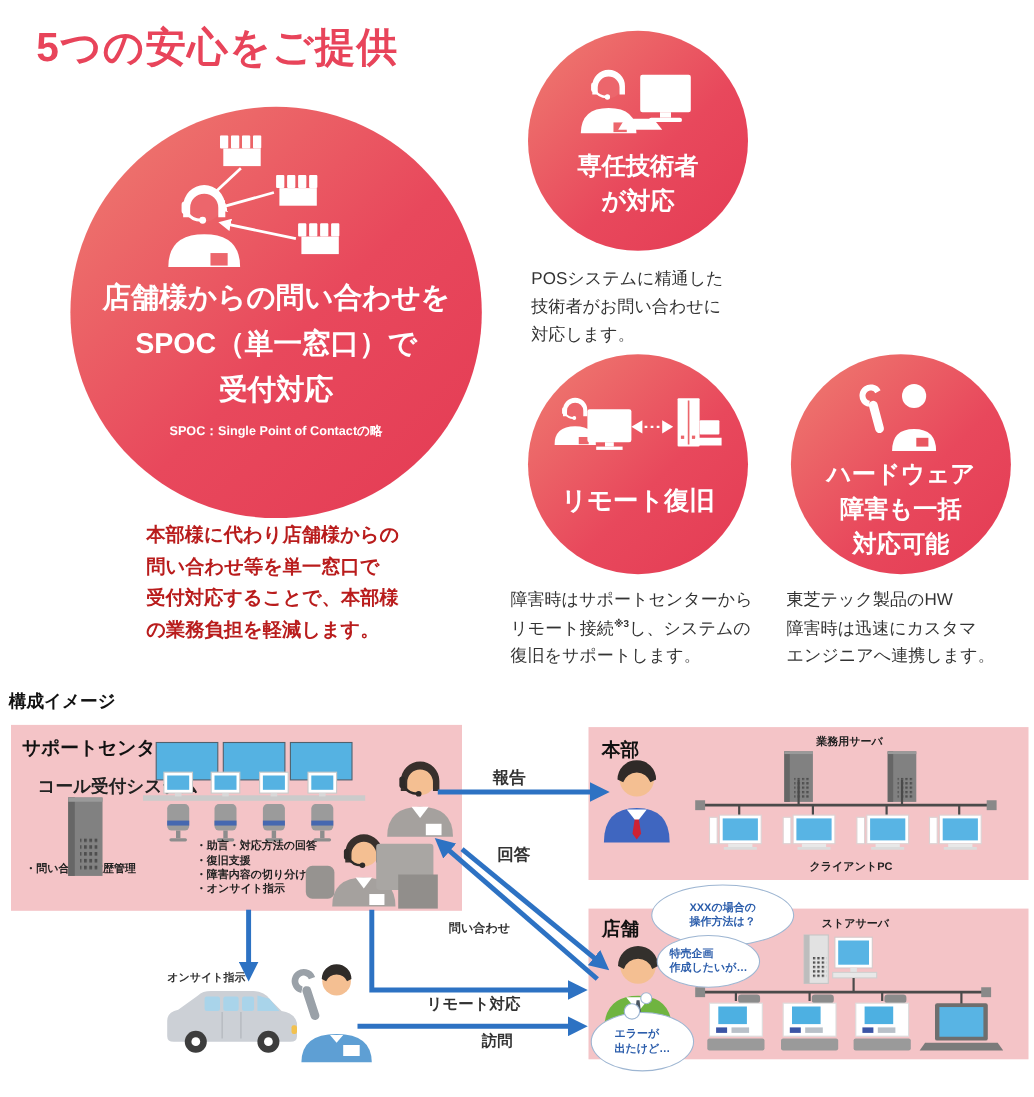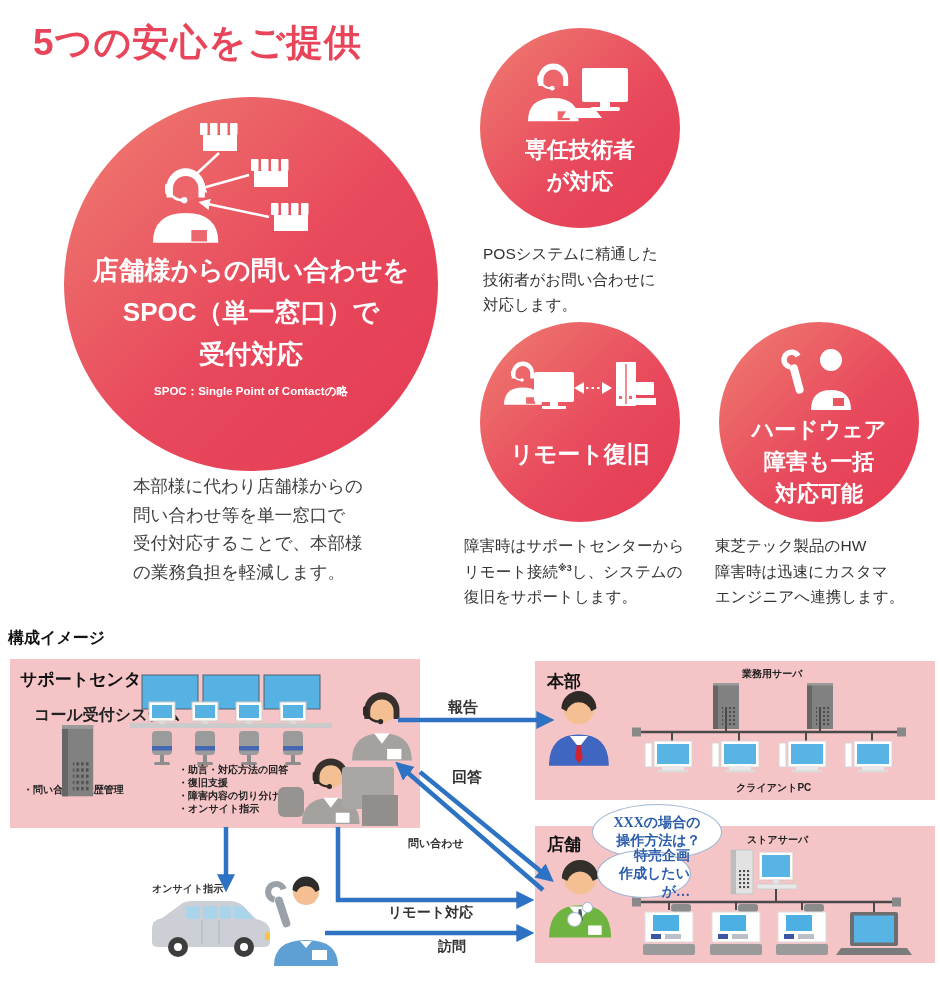--- a/index.html
+++ b/index.html
@@ -9,41 +9,41 @@
   .prel{white-space:pre-line;}
   sup{font-size:9px;vertical-align:6px;font-weight:bold;}
   #title{left:33px;top:18px;font-size:37px;font-weight:800;color:#e8445a;letter-spacing:1px;}
   
   #bigcircle{left:64px;top:97px;width:374px;height:374px;border-radius:50%;
     background:linear-gradient(135deg,#ef7d71 0%,#e8485c 55%,#e43b54 100%);
     text-align:center;color:#fff;}
   .bc-icon{margin:26px auto 0;display:block;}
   .bc-heading{font-size:26px;font-weight:800;line-height:1.62;margin-top:4px;}
   .bc-note{font-size:11.5px;font-weight:700;margin-top:9px;}
-  #bc-desc{left:133px;top:472px;font-size:17.5px;line-height:1.64;font-weight:400;color:#404040;}
+  #bc-desc{left:133px;top:472px;font-size:17.5px;line-height:1.64;font-weight:700;color:#b91c1c;}
   
   .crc{position:absolute;width:200px;height:200px;border-radius:50%;text-align:center;color:#fff;
     background:linear-gradient(135deg,#ef7d71 0%,#e8485c 58%,#e43b54 100%);}
   .crc-label{font-size:22px;font-weight:800;line-height:1.45;}
   .bdesc{position:absolute;font-size:15.5px;line-height:1.66;font-weight:500;color:#333;white-space:pre-line;}
   
   #kousei{left:8px;top:628px;font-size:16px;font-weight:800;color:#111;}
   .pinkbox{position:absolute;background:#f4c4c7;}
   #scbox{left:10px;top:659px;width:410px;height:169px;}
   #hqbox{left:535px;top:661px;width:400px;height:139px;}
   #stbox{left:535px;top:826px;width:400px;height:137px;}
   .boxtitle{position:absolute;font-size:17px;font-weight:800;color:#111;}
   .boxlabel{position:absolute;font-size:10px;font-weight:700;color:#222;}
   .boxsvg{position:absolute;left:0;top:0;z-index:1;}
   #sc-tasks{left:168px;top:104px;font-size:10px;font-weight:700;line-height:1.3;color:#222;z-index:3;}
   #overlay{position:absolute;left:0;top:620px;z-index:5;pointer-events:none;}
   .alabel{position:absolute;font-weight:800;color:#333;z-index:5;}
   .bubble{position:absolute;background:#fff;border:1.5px solid #9eb6d2;border-radius:50%;
-    display:flex;align-items:center;justify-content:center;text-align:right;
-    font-size:14px;font-weight:800;color:#2b5dab;line-height:1.3;z-index:6;white-space:pre-line;font-family:Liberation Serif, serif;}
+    display:flex;align-items:center;justify-content:center;text-align:left;
+    font-size:10px;font-weight:800;color:#2b5dab;line-height:1.3;z-index:6;white-space:pre-line;}
   .bdot{position:absolute;background:#fff;border:1.5px solid #9eb6d2;border-radius:50%;z-index:6;}
 </style>
 </head>
 <body>
 
 <svg width="0" height="0" style="position:absolute" aria-hidden="true">
 <defs>
   <pattern id="pg" width="4" height="4" patternUnits="userSpaceOnUse">
         <rect width="2.1" height="2.1" fill="#4e4e4e"></rect>
       </pattern>
@@ -295,20 +295,22 @@
         <rect x="319" y="89.5" width="40" height="27" fill="#58b4e4"></rect>
         <path d="M306,122 L372,122 L377,129 L301,129 z" fill="#7b7b7b"></path>
       </g>
     </svg>
     <div class="boxtitle" style="left:12px;top:7px;">店舗</div>
     <div class="boxlabel" style="left:212px;top:7px;">ストアサーバ</div>
     <div class="bubble" style="left:57px;top:-22px;width:128px;height:54px;">XXXの場合の
 操作方法は？</div>
     <div class="bubble" style="left:62px;top:24px;width:92px;height:46px;">特売企画
 作成したいが…</div>
+    <div class="bubble" style="left:2px;top:94px;width:92px;height:52px;">エラーが
+出たけど…</div>
     <div class="bdot" style="left:32px;top:86px;width:13px;height:13px;"></div>
     <div class="bdot" style="left:47px;top:76px;width:9px;height:9px;"></div>
   </div>
 
   <svg class="abs" style="left:146px;top:892px;" width="130" height="72" viewBox="0 0 130 72">
     <path d="M6,50 V36 Q6,28 16,26 L34,13 Q38,9 46,9 L84,9 Q94,9 100,17 L110,27 Q122,29 124,38 V50 Q124,55 118,55 L12,55 Q6,55 6,50 z" fill="#ccd0d6"></path>
     <polygon points="88,13 99,16 108,27 88,27" fill="#a9d4ea"></polygon>
     <rect x="40" y="14" width="14" height="13" rx="2" fill="#a9d4ea"></rect>
     <rect x="57" y="14" width="14" height="13" rx="2" fill="#a9d4ea"></rect>
     <rect x="74" y="14" width="11" height="13" rx="2" fill="#a9d4ea"></rect>

